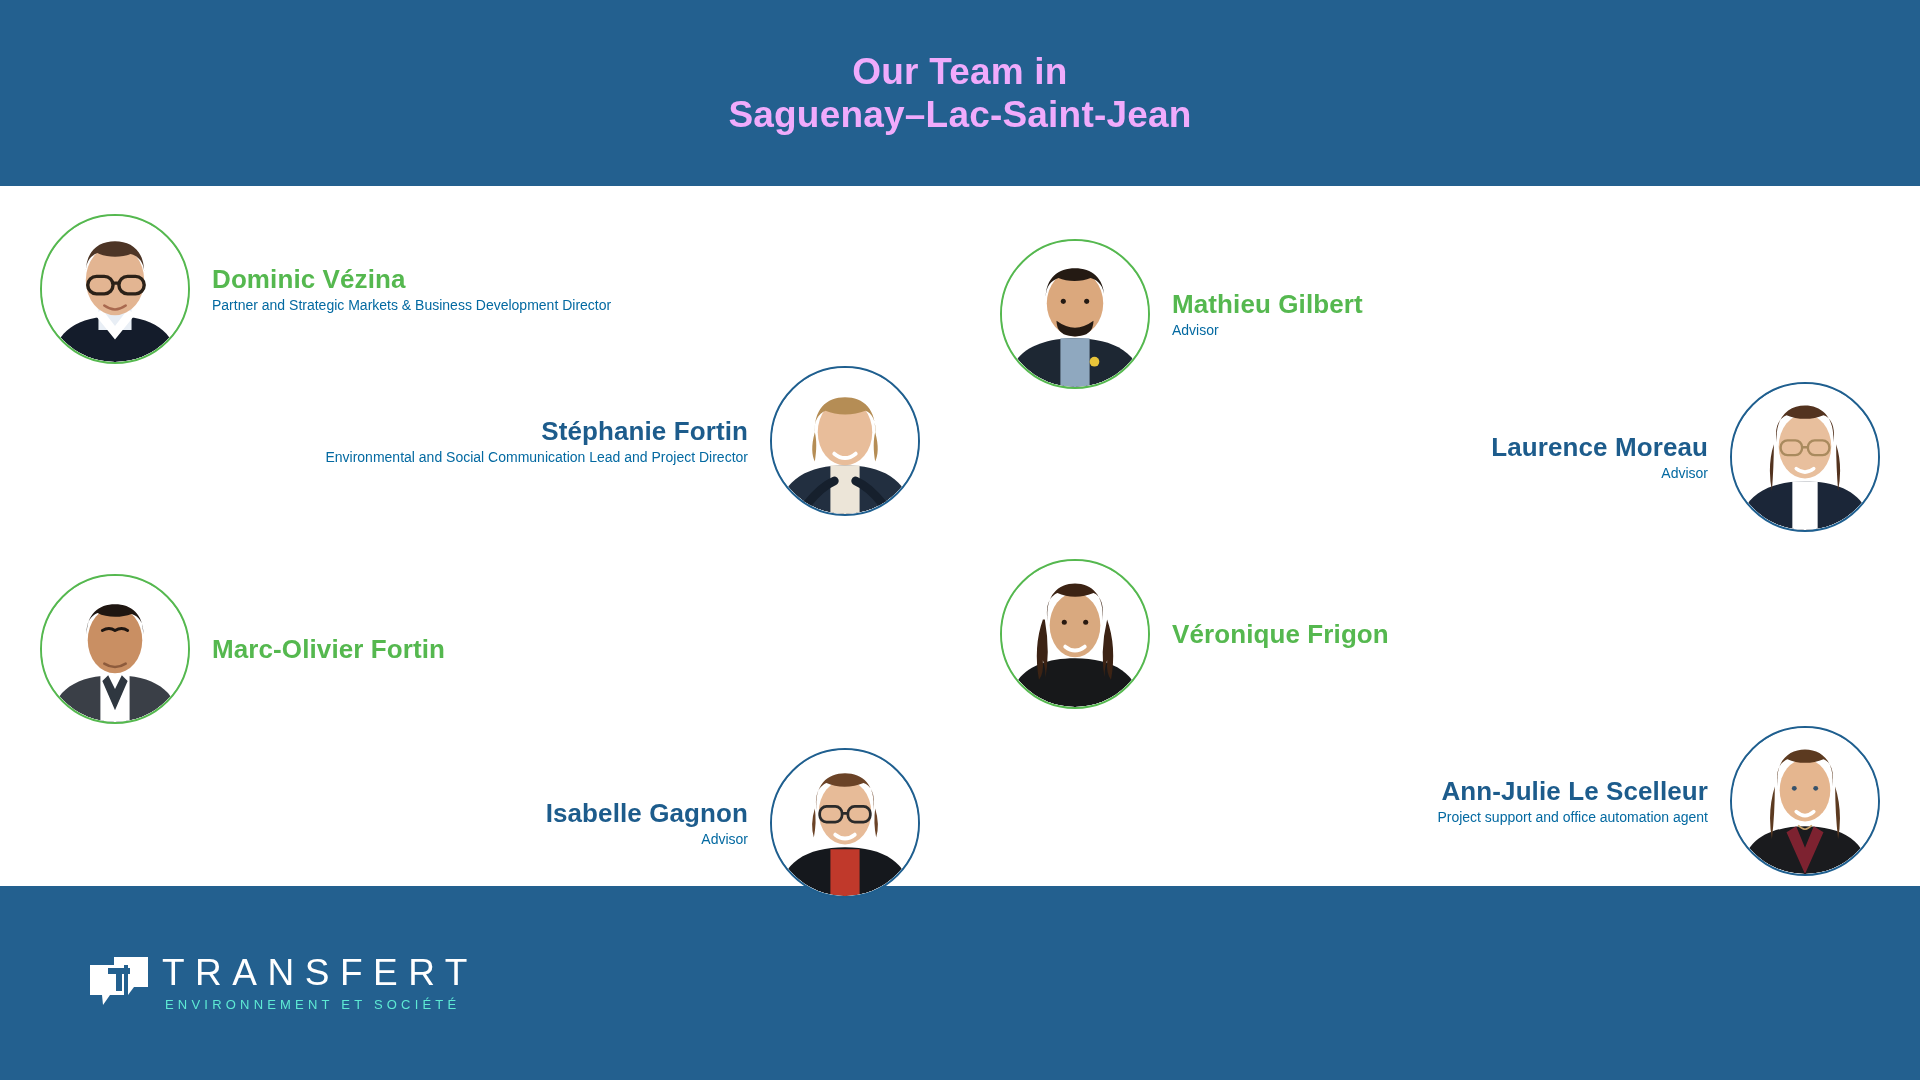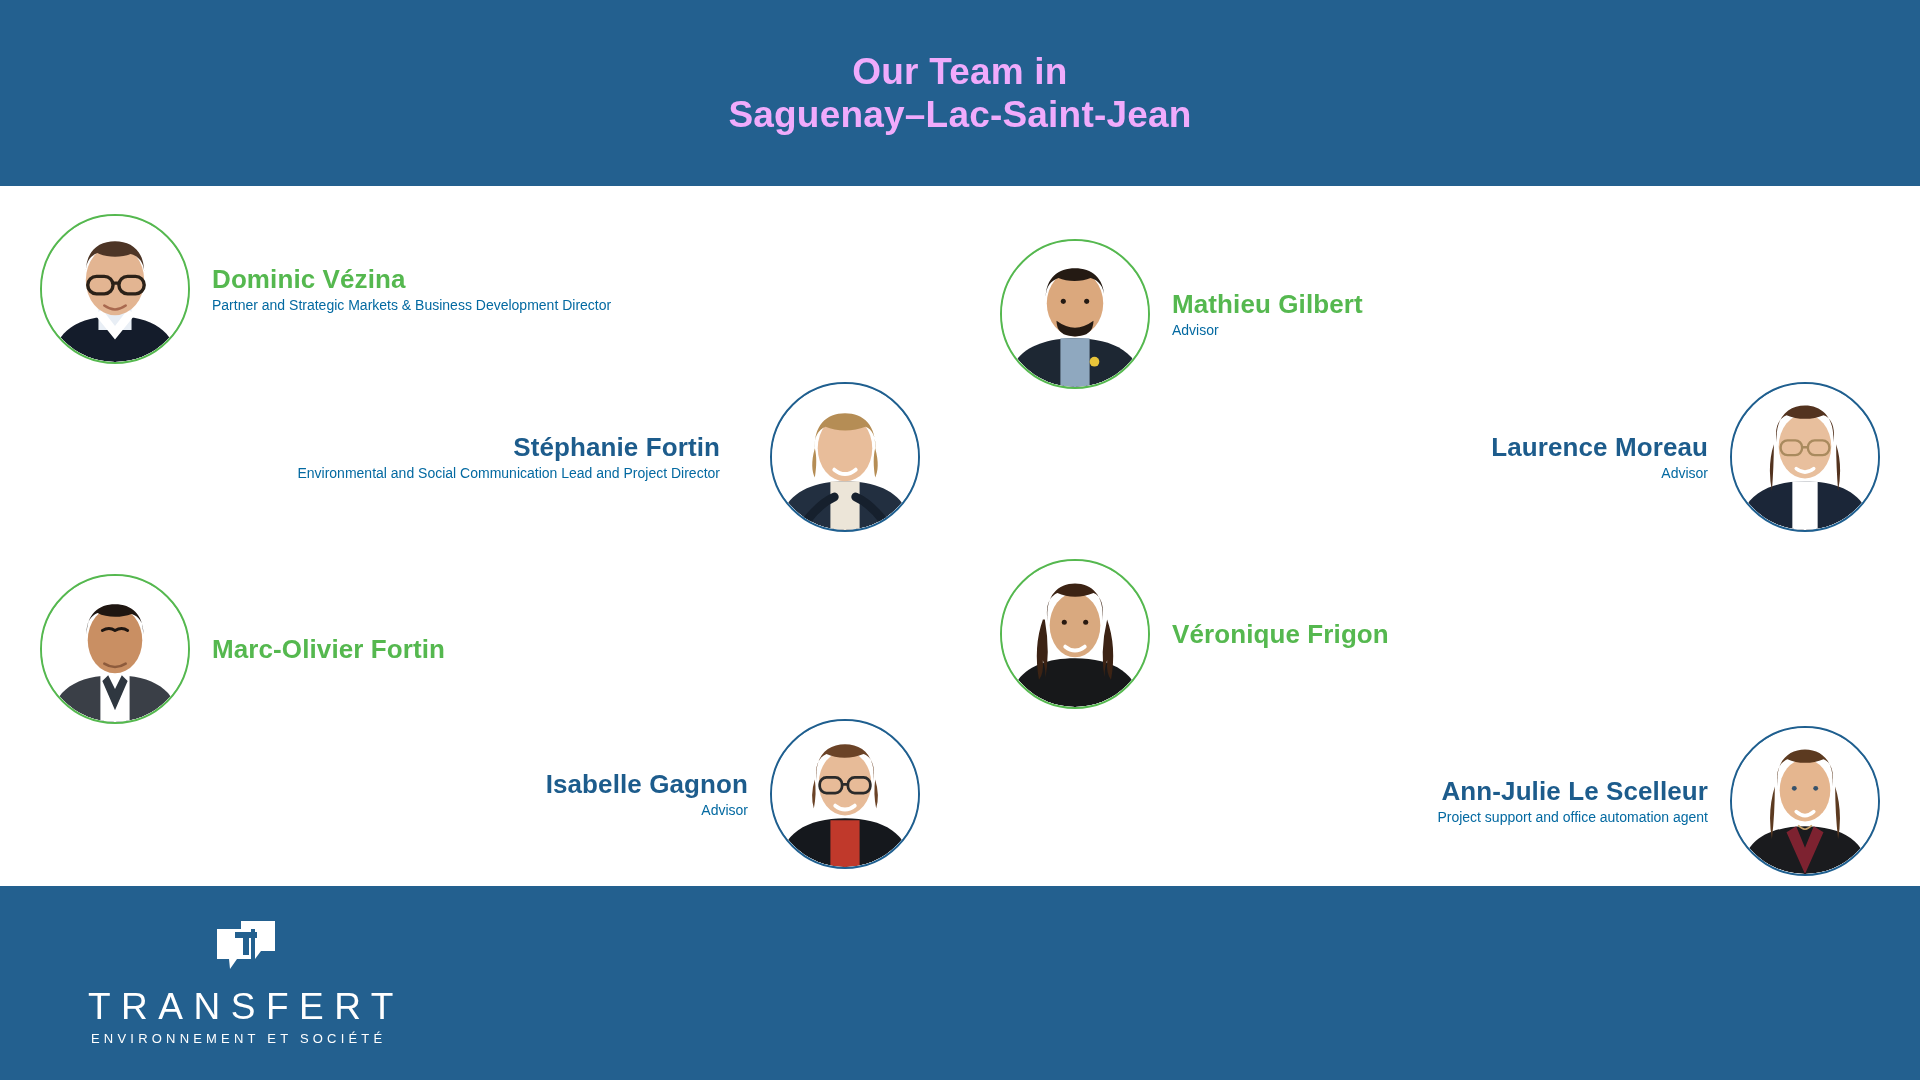--- a/index.html
+++ b/index.html
@@ -125,21 +125,20 @@
     background: #23608f;
     display: flex;
     align-items: center;
     padding-left: 88px;
   }
 
   .logo {
     display: flex;
     align-items: center;
     gap: 12px;
-    flex-direction: column;
   }
 
   .logo-mark {
     width: 62px;
     height: 56px;
     flex: 0 0 auto;
   }
   .logo-mark svg { display: block; width: 100%; height: 100%; }
 
   .logo-type {
@@ -148,21 +147,21 @@
     align-items: flex-start;
   }
   .logo-word {
     color: #ffffff;
     font-size: 37px;
     font-weight: normal;
     letter-spacing: 10.5px;
     line-height: 1.08;
   }
   .logo-tagline {
-    color: #ffffff;
+    color: #5eead4;
     font-size: 13px;
     font-weight: normal;
     letter-spacing: 4.2px;
     line-height: 1.2;
     margin-top: 4px;
     margin-left: 3px;
   }
 </style>
 </head>
 <body>
@@ -203,21 +202,21 @@
               </g>
             </svg>
           </div>
         </div>
         <div class="info">
           <div class="member-name name-green">Dominic Vézina</div>
           <div class="member-role">Partner and Strategic Markets &amp; Business Development Director</div>
         </div>
       </article>
 
-      <article class="member align-right" style="top:196px;gap:28px;">
+      <article class="member align-right" style="top:180px;">
         <div class="avatar ring-blue">
           <div class="photo">
             <svg viewBox="0 0 150 150" aria-hidden="true">
               <defs>
                   <clipPath id="c2">
                     <circle cx="75" cy="75" r="75"></circle>
                   </clipPath>
                 </defs>
               <g clip-path="url(#c2)">
                 <rect width="150" height="150" fill="#ffffff"></rect>
@@ -258,21 +257,21 @@
                 <path d="M64 90q11 7 22 0" stroke="#8d5b3c" stroke-width="2.6" fill="none" stroke-linecap="round"></path>
               </g>
             </svg>
           </div>
         </div>
         <div class="info">
           <div class="member-name name-green">Marc-Olivier Fortin</div>
         </div>
       </article>
 
-      <article class="member align-right" style="top:533px;">
+      <article class="member align-right" style="top:562px;">
         <div class="avatar ring-blue">
           <div class="photo">
             <svg viewBox="0 0 150 150" aria-hidden="true">
               <defs>
                   <clipPath id="c4">
                     <circle cx="75" cy="75" r="75"></circle>
                   </clipPath>
                 </defs>
               <g clip-path="url(#c4)">
                 <rect width="150" height="150" fill="#ffffff"></rect>

